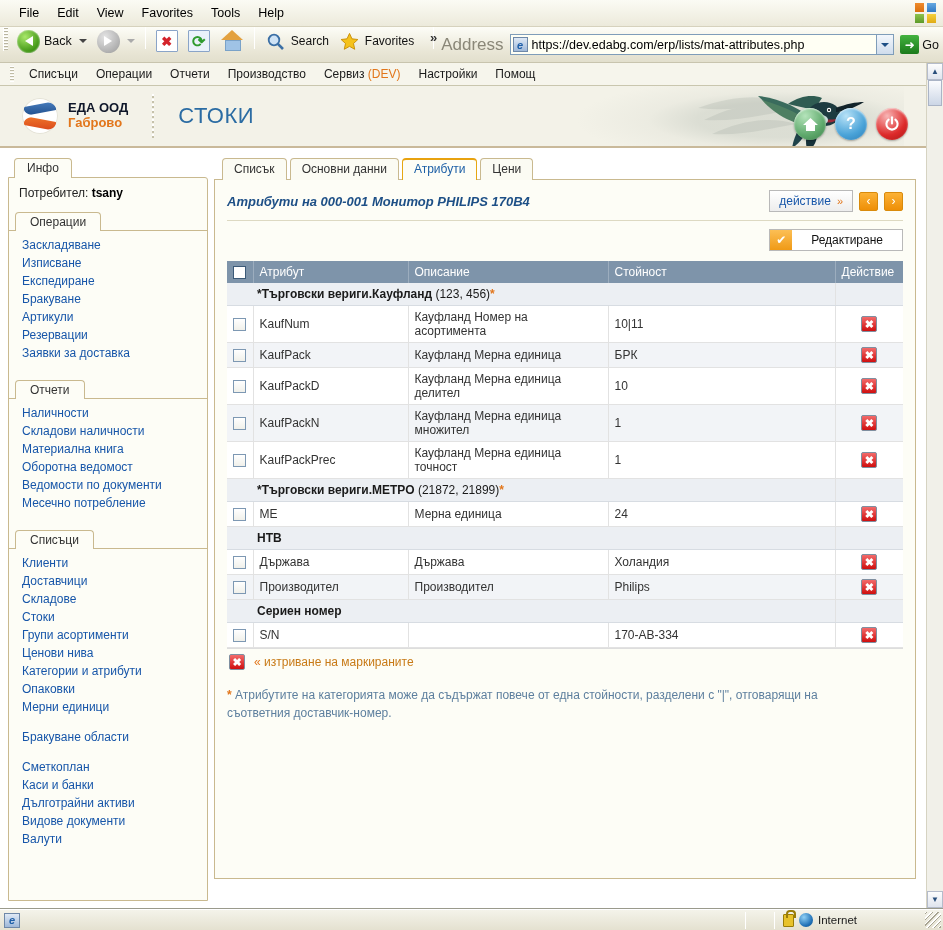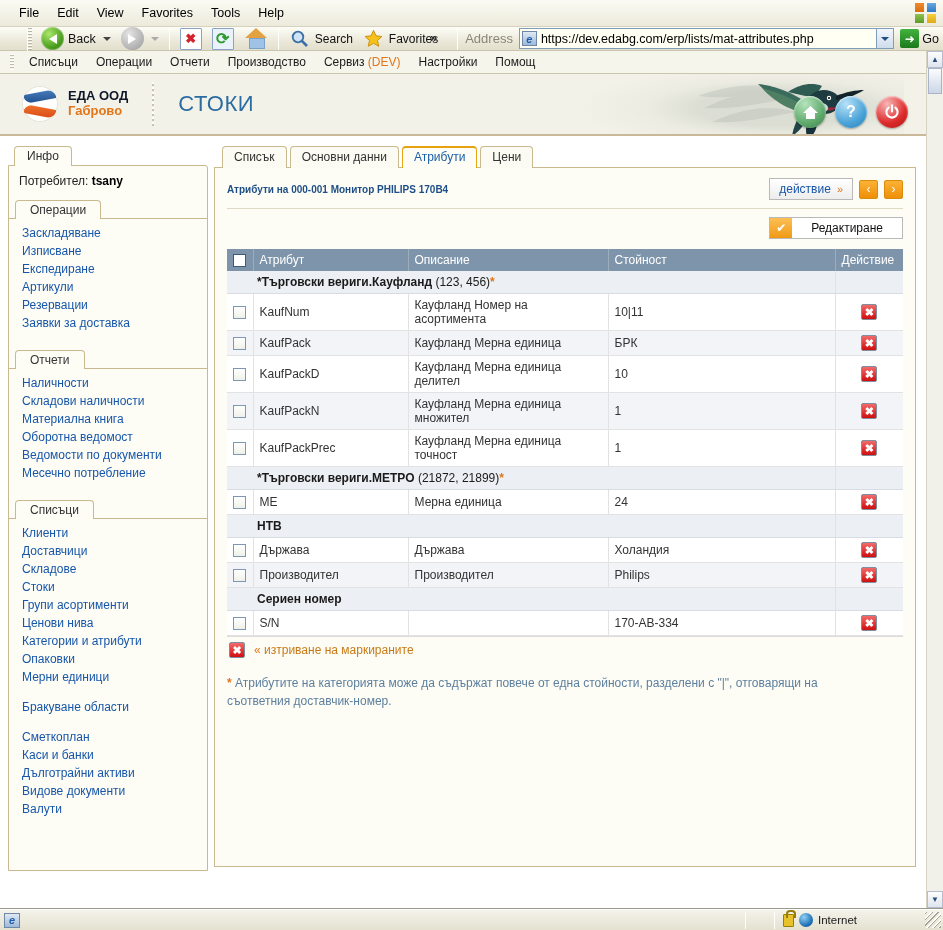--- a/index.html
+++ b/index.html
@@ -28,23 +28,23 @@
     position: absolute; right: 6px; top: 3px; width: 22px; height: 21px;
     background:
       linear-gradient(#ef8b2c,#d96f0d) no-repeat 0 0 / 9px 9px,
       linear-gradient(#67a9e0,#2f79c4) no-repeat 12px 0 / 9px 9px,
       linear-gradient(#8ec34c,#5d9a29) no-repeat 0 11px / 9px 9px,
       linear-gradient(#f5d03c,#e0ab14) no-repeat 12px 11px / 9px 9px;
   }
 
   
   .ie-toolbar {
-    height: 24px; background: linear-gradient(#fdfdf7, #e9e6d6 70%, #e2dfcd);
+    height: 36px; background: linear-gradient(#fdfdf7, #e9e6d6 70%, #e2dfcd);
     border-bottom: 1px solid #c8c4ae;
-    display: flex; align-items: center; position: relative; padding-left: 24px;
+    display: flex; position: relative;
   }
   .grip { width: 5px; height: 24px; margin: 0 4px 0 3px;
     background: repeating-linear-gradient(#fff 0 1px, #b9b5a0 1px 2px, transparent 2px 3px);
     border-left: 1px solid #fff; }
   .tb-btn { display:flex; align-items:center; gap:4px; padding: 2px 5px; height: 28px; }
   .circ { width: 23px; height: 23px; border-radius: 50%; display:flex; align-items:center; justify-content:center; }
   .circ.green { background: radial-gradient(circle at 35% 30%, #a9e86a, #3f9413 70%, #2d6d0b); box-shadow: inset 0 0 2px #fff; }
   .circ.gray  { background: radial-gradient(circle at 35% 30%, #e4e4e4, #b0b0b0 70%, #969696); }
   .arrow-w { width:0;height:0;border-top:5px solid transparent;border-bottom:5px solid transparent; }
   .arrow-left  { border-right: 8px solid #fff; }
@@ -57,21 +57,21 @@
   .ico-stop { background:#fff; border:1px solid #8aa4c8; border-radius:1px; }
   .ico-stop::after { content:"✖"; position:absolute; inset:0; color:#d4232a; font-size:13px; font-weight:bold; display:flex;align-items:center;justify-content:center;}
   .ico-refresh { background:#eaf2fb; border:1px solid #8aa4c8; border-radius:1px;}
   .ico-refresh::after { content:"⟳"; position:absolute; inset:0; color:#2f9b2f; font-size:16px; font-weight:bold;display:flex;align-items:center;justify-content:center;}
   .ico-home { width:0;height:0;border-left:11px solid transparent;border-right:11px solid transparent;border-bottom:10px solid #e3a13f; position:relative;}
   .ico-home::after { content:""; position:absolute; left:-7px; top:10px; width:14px; height:9px; background:#9fc3e6; border:1px solid #7aa2c8;}
   .tb-icon-lbl { font-size:12px; color:#111; }
   .chev { position:absolute; font-size:13px; color:#333; font-weight:bold; }
 
   .addr-wrap { display:flex; align-items:center; flex:1; height:100%; padding-right:4px;}
-  .addr-label { color:#8a8778; font-size:13px; margin:0 6px 0 2px; }
+  .addr-label { color:#8a8778; font-size:17px; margin:0 6px 0 2px; }
   .addr-box { flex:1; height:21px; background:#fffff4; border:1px solid #7f9db9;
     display:flex; align-items:center; padding:0 0 0 2px; }
   .addr-favicon { width:15px;height:15px;background:linear-gradient(#dfe9f5,#9fb8d8); border:1px solid #6e88a8; margin-right:4px; position:relative;}
   .addr-favicon::after{content:"e";position:absolute;inset:0;color:#1e5fa8;font-size:11px;font-weight:bold;display:flex;align-items:center;justify-content:center;font-style:italic;}
   .addr-text { flex:1; font-size:12.5px; color:#000; white-space:nowrap; overflow:hidden; }
   .addr-drop { width:17px;height:19px;background:linear-gradient(#f3f7fc,#cfdcec);border-left:1px solid #7f9db9;display:flex;align-items:center;justify-content:center;}
   .addr-drop .caret { border-top-color:#1e4f85; margin:0;}
   .go-btn { display:flex;align-items:center;gap:3px;margin-left:6px;}
   .go-ico { width:19px;height:19px;background:linear-gradient(#43b23f,#1b7a1b);border-radius:2px;position:relative;}
   .go-ico::after{content:"➜";position:absolute;inset:0;color:#fff;font-size:12px;display:flex;align-items:center;justify-content:center;}
@@ -139,21 +139,21 @@
   .main-tabs { display:flex; align-items:flex-end; height:24px; padding-left:8px; gap:3px; }
   .mtab { background:#fbfbf3; border:1px solid #c9b98f; border-bottom:none;
     border-radius:4px 4px 0 0; padding:3px 11px 4px; font-size:12px; color:#333; position:relative;}
   .mtab.active { background:#fdfdf6; border-color:#e6a713; border-top:2px solid #e8a20f;
     padding-top:2px; color:#1d5fa6; z-index:2; }
   .main-panel { background:#fdfdf6; border:1px solid #c9b98f; margin-top:-1px; padding:10px 12px 14px;
     min-height:700px; }
 
   .main-head { display:flex; align-items:center; justify-content:space-between; padding-bottom:8px;
     border-bottom:1px solid #ddd9c2; }
-  .main-head h2 { margin:0; font-size:10px; color:#1d4f86; font-weight:bold; }
+  .main-head h2 { margin:0; font-size:13px; color:#1d4f86; font-weight:bold;font-style:italic; }
   .head-ctrls { display:flex; align-items:center; gap:6px;}
   .btn-action { background:linear-gradient(#fff,#ededed); border:1px solid #b9b9b9;
     padding:3px 9px; font-size:12px; color:#1756a9; display:flex; align-items:center; gap:6px;}
   .btn-action .ch { color:#e2761b; font-size:11px; }
   .navarrow { width:19px;height:19px;background:linear-gradient(#fcb236,#ee8f07);
     border:1px solid #d98b0c; color:#fff; font-size:12px; display:flex;align-items:center;justify-content:center;
     border-radius:2px;}
   .edit-row { display:flex; justify-content:flex-end; padding:8px 0 10px; }
   .btn-edit { background:#fff; border:1px solid #b9b9b9; display:flex; align-items:center;
     padding:0; font-size:12px;}
@@ -383,20 +383,21 @@
               <b>tsany</b>
             </div>
 
             <div class="sec-tabs">
               <div class="sec-tab">Операции</div>
             </div>
             <div class="sec-body">
               <a class="nav-link" href="#">Заскладяване</a>
               <a class="nav-link" href="#">Изписване</a>
               <a class="nav-link" href="#">Експедиране</a>
+              <a class="nav-link" href="#">Бракуване</a>
               <a class="nav-link" href="#">Артикули</a>
               <a class="nav-link" href="#">Резервации</a>
               <a class="nav-link" href="#">Заявки за доставка</a>
             </div>
 
             <div class="nav-gap"></div>
 
             <div class="sec-tabs">
               <div class="sec-tab">Отчети</div>
             </div>

